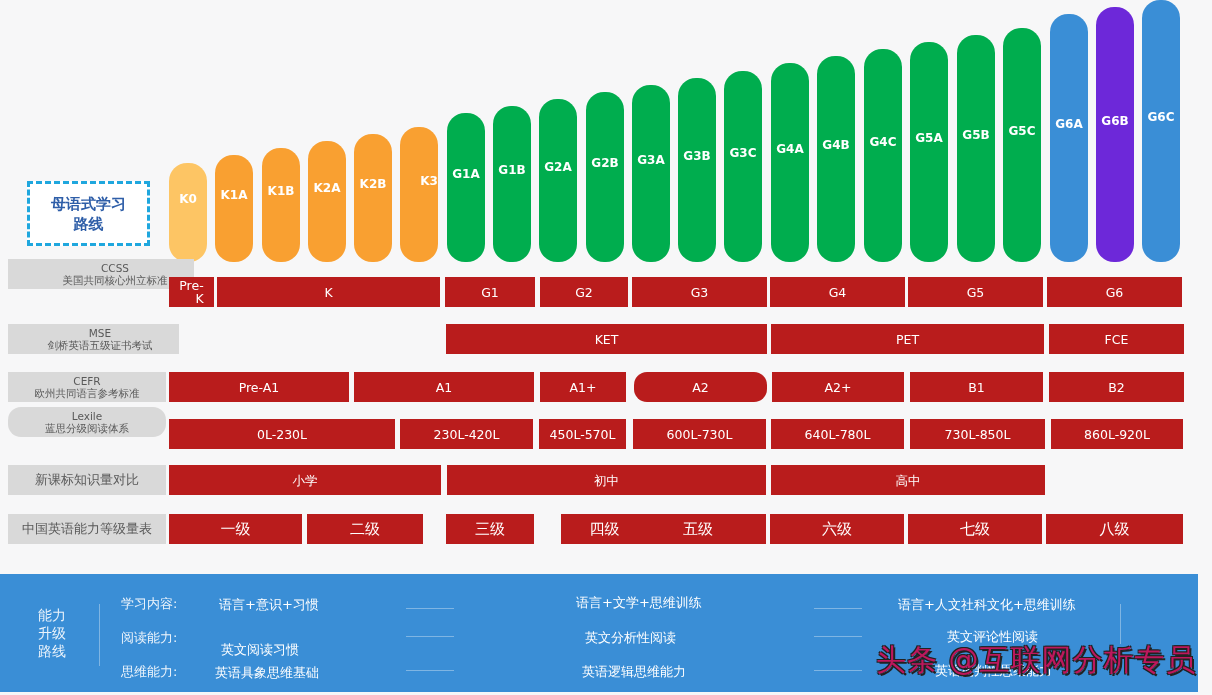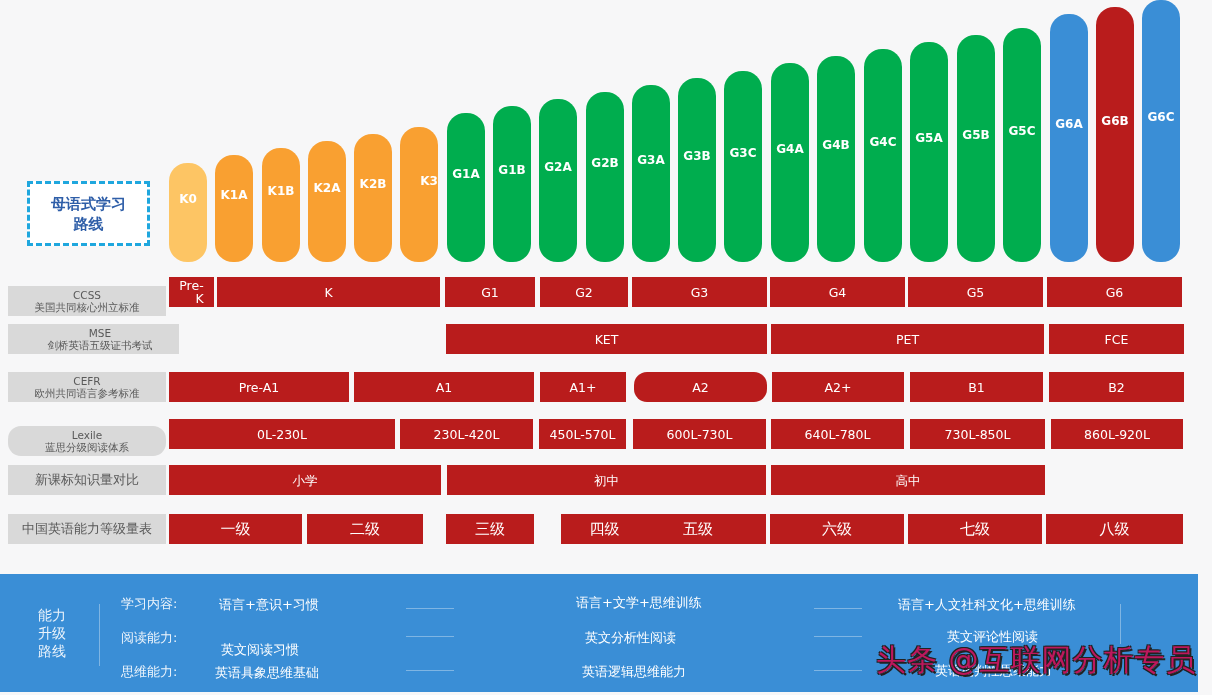--- a/index.html
+++ b/index.html
@@ -83,29 +83,29 @@
     </div>
     <div class="pill" style="left: 957px; top: 35px; height: 227px; background: rgb(0, 173, 78);">
       <span>G5B</span>
     </div>
     <div class="pill" style="left: 1003px; top: 28px; height: 234px; background: rgb(0, 173, 78);">
       <span>G5C</span>
     </div>
     <div class="pill" style="left: 1050px; top: 14px; height: 248px; background: rgb(58, 142, 214);">
       <span>G6A</span>
     </div>
-    <div class="pill" style="left: 1096px; top: 7px; height: 255px; background: #b91c1c;">
+    <div class="pill" style="left: 1096px; top: 7px; height: 255px; background: #6d28d9;">
       <span>G6B</span>
     </div>
     <div class="pill" style="left: 1142px; top: 0px; height: 262px; background: rgb(58, 142, 214);">
       <span>G6C</span>
     </div>
   </div>
 <div id="rows">
-    <div class="row-label" style="top: 286px;">
+    <div class="row-label" style="top: 259px; padding-left: 28px;">
       <div>CCSS</div>
       <div>美国共同核心州立标准</div>
     </div>
     <div class="bar" style="left: 169px; width: 45px; top: 277px; white-space: pre-line;">Pre-
 K</div>
     <div class="bar" style="left: 217px; width: 223px; top: 277px; white-space: pre-line;">K</div>
     <div class="bar" style="left: 445px; width: 90px; top: 277px; white-space: pre-line;">G1</div>
     <div class="bar" style="left: 540px; width: 88px; top: 277px; white-space: pre-line;">G2</div>
     <div class="bar" style="left: 632px; width: 135px; top: 277px; white-space: pre-line;">G3</div>
     <div class="bar" style="left: 770px; width: 135px; top: 277px; white-space: pre-line;">G4</div>
@@ -122,21 +122,21 @@
       <div>CEFR</div>
       <div>欧州共同语言参考标准</div>
     </div>
     <div class="bar" style="left: 169px; width: 180px; top: 372px; white-space: pre-line;">Pre-A1</div>
     <div class="bar" style="left: 354px; width: 180px; top: 372px; white-space: pre-line;">A1</div>
     <div class="bar" style="left: 540px; width: 86px; top: 372px; white-space: pre-line;">A1+</div>
     <div class="bar" style="left: 634px; width: 133px; top: 372px; white-space: pre-line; border-radius: 13px;">A2</div>
     <div class="bar" style="left: 772px; width: 132px; top: 372px; white-space: pre-line;">A2+</div>
     <div class="bar" style="left: 910px; width: 133px; top: 372px; white-space: pre-line;">B1</div>
     <div class="bar" style="left: 1049px; width: 135px; top: 372px; white-space: pre-line;">B2</div>
-    <div class="row-label" style="top: 426px; border-radius: 13px;">
+    <div class="row-label" style="top: 407px; border-radius: 13px;">
       <div>Lexile</div>
       <div>蓝思分级阅读体系</div>
     </div>
     <div class="bar" style="left: 169px; width: 226px; top: 419px; white-space: pre-line;">0L-230L</div>
     <div class="bar" style="left: 400px; width: 133px; top: 419px; white-space: pre-line;">230L-420L</div>
     <div class="bar" style="left: 539px; width: 87px; top: 419px; white-space: pre-line;">450L-570L</div>
     <div class="bar" style="left: 633px; width: 133px; top: 419px; white-space: pre-line;">600L-730L</div>
     <div class="bar" style="left: 771px; width: 133px; top: 419px; white-space: pre-line;">640L-780L</div>
     <div class="bar" style="left: 910px; width: 135px; top: 419px; white-space: pre-line;">730L-850L</div>
     <div class="bar" style="left: 1051px; width: 132px; top: 419px; white-space: pre-line;">860L-920L</div>

